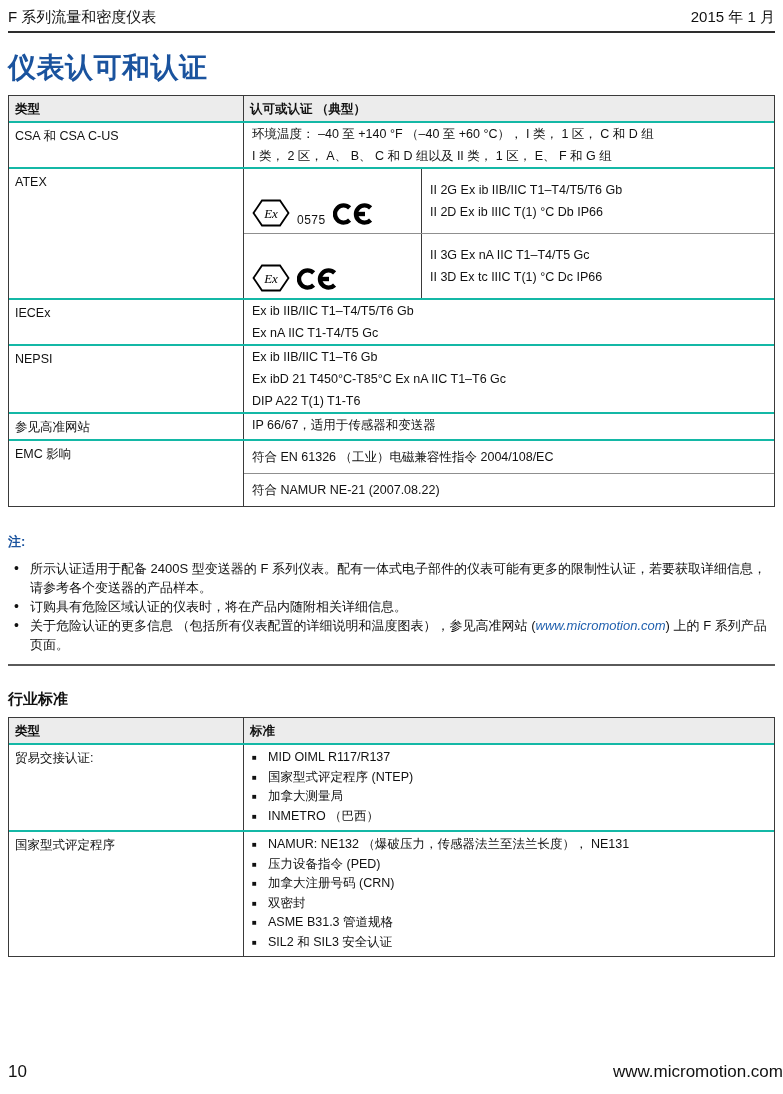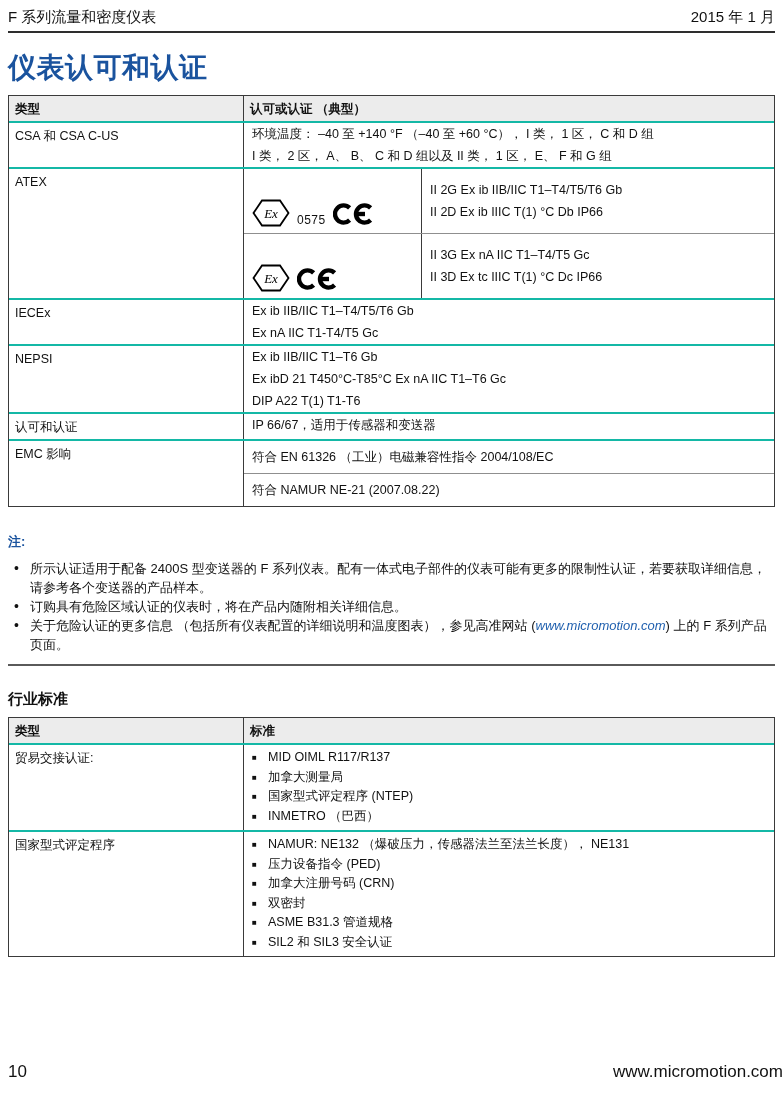--- a/index.html
+++ b/index.html
@@ -149,21 +149,21 @@
     <div class="trow">
       <div class="c1 cell">NEPSI</div>
       <div class="c2 stack">
         <div class="ln">Ex ib IIB/IIC T1–T6 Gb</div>
         <div class="ln">Ex ibD 21 T450°C-T85°C Ex nA IIC T1–T6 Gc</div>
         <div class="ln">DIP A22 T(1) T1-T6</div>
       </div>
     </div>
 
     <div class="trow">
-      <div class="c1 cell">认可和认证</div>
+      <div class="c1 cell">参见高准网站</div>
       <div class="c2 stack">
         <div class="ln">IP 66/67，适用于传感器和变送器</div>
       </div>
     </div>
 
     <div class="trow">
       <div class="c1 cell">EMC 影响</div>
       <div class="c2 stack">
         <div class="ln tall">符合 EN 61326 （工业）电磁兼容性指令 2004/108/EC</div>
         <div class="ln tall sep">符合 NAMUR NE-21 (2007.08.22)</div>
@@ -186,22 +186,22 @@
     <div class="trow thead">
       <div class="c1 cell">类型</div>
       <div class="c2 cell">标准</div>
     </div>
 
     <div class="trow">
       <div class="c1 cell">贸易交接认证:</div>
       <div class="c2">
         <ul class="sq-list">
           <li>MID OIML R117/R137</li>
+          <li>国家型式评定程序 (NTEP)</li>
           <li>加拿大测量局</li>
-          <li>国家型式评定程序 (NTEP)</li>
           <li>INMETRO （巴西）</li>
         </ul>
       </div>
     </div>
 
     <div class="trow">
       <div class="c1 cell">国家型式评定程序</div>
       <div class="c2">
         <ul class="sq-list">
           <li>NAMUR: NE132 （爆破压力，传感器法兰至法兰长度）， NE131</li>

